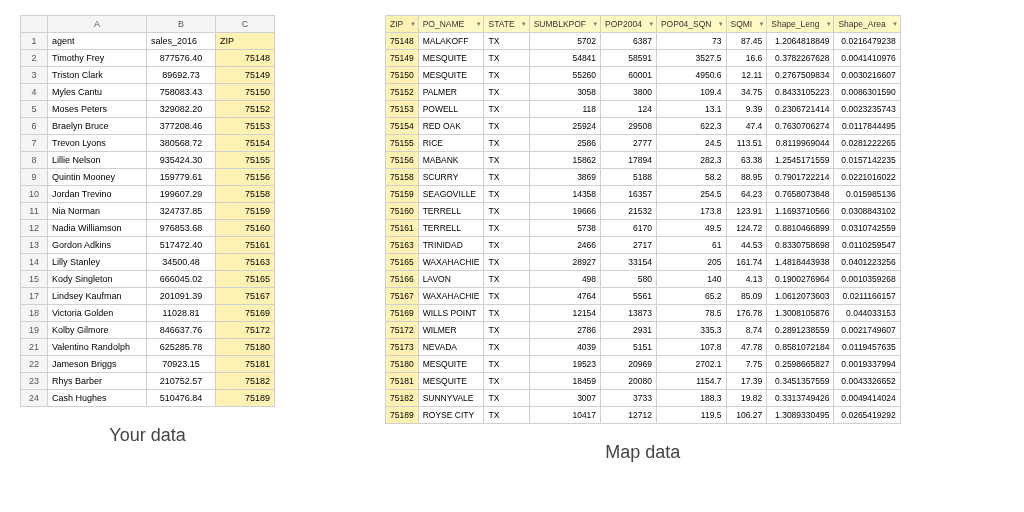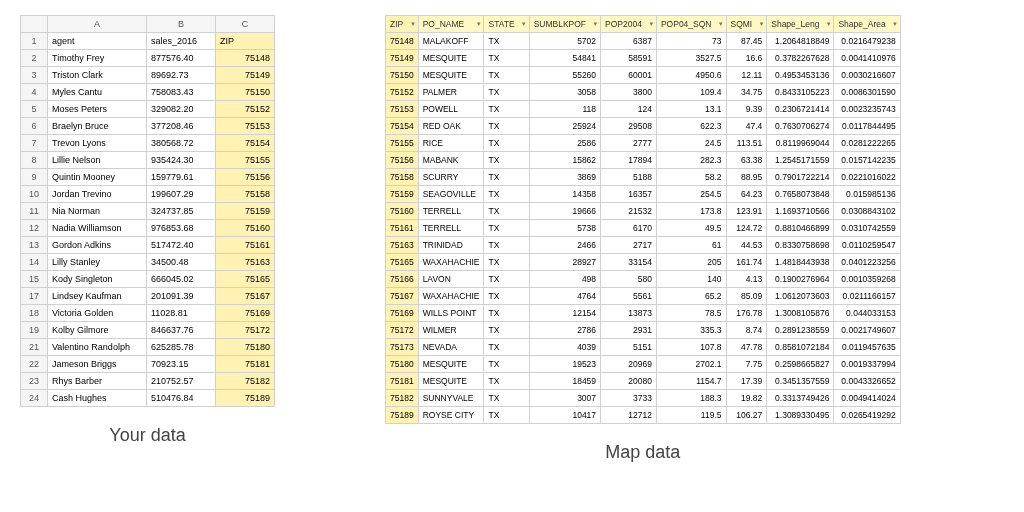--- a/index.html
+++ b/index.html
@@ -60,21 +60,21 @@
     top: 50%;
     transform: translateY(-50%);
     font-size: 7px;
     color: #777;
   }
   .right-headers th {
     background: #fef9c3;
     color: #333;
   }
   .right-headers th.hl { background: #fff2b3; }
-  .left-tbody tr td:nth-child(3) { text-align: left; }
+  .left-tbody tr td:nth-child(3) { text-align: center; }
 </style>
 </head>
 <body>
 
 <div class="wrap">
 
   <div class="panel">
     <table class="left-table">
       <thead>
         <tr>
@@ -261,21 +261,21 @@
             <td class="num">0.0041410976</td>
           </tr>
           <tr>
             <td class="hl left">75150</td>
             <td class="left">MESQUITE</td>
             <td class="left">TX</td>
             <td class="num">55260</td>
             <td class="num">60001</td>
             <td class="num">4950.6</td>
             <td class="num">12.11</td>
-            <td class="num">0.4953453136</td>
+            <td class="num">0.2767509834</td>
             <td class="num">0.0030216607</td>
           </tr>
           <tr>
             <td class="hl left">75152</td>
             <td class="left">PALMER</td>
             <td class="left">TX</td>
             <td class="num">3058</td>
             <td class="num">3800</td>
             <td class="num">109.4</td>
             <td class="num">34.75</td>

